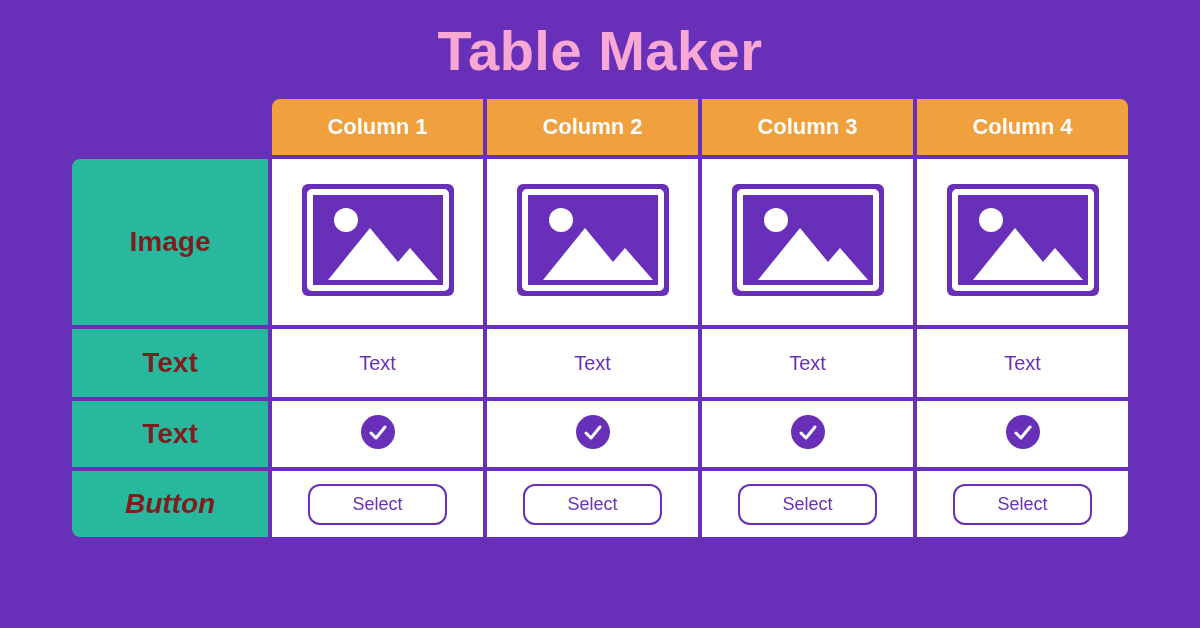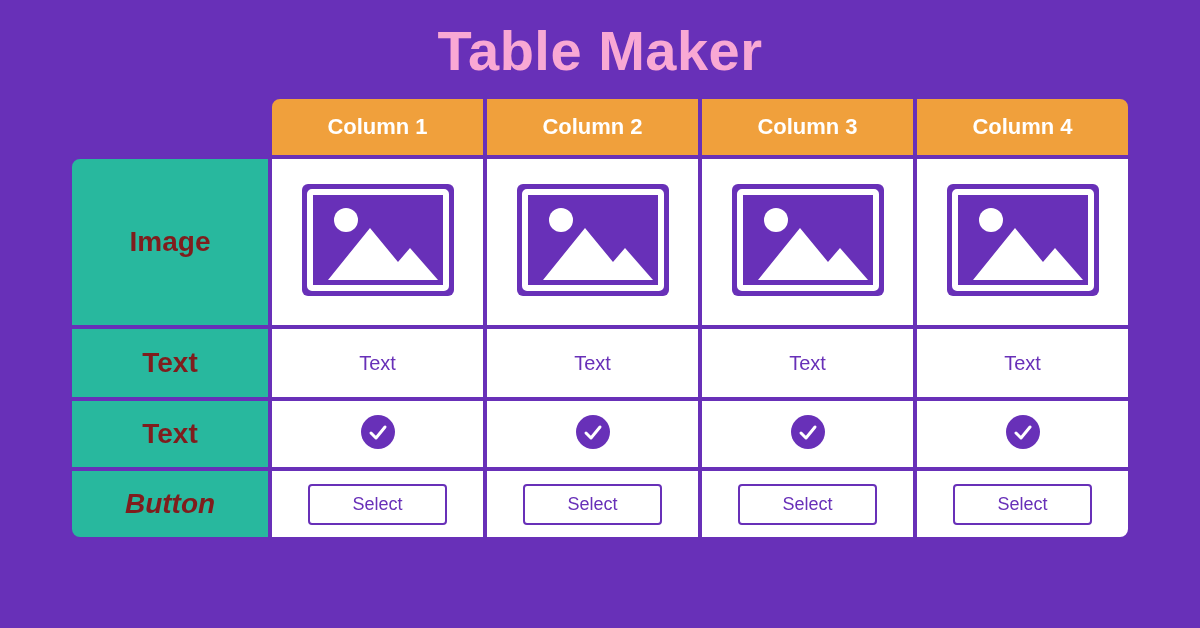--- a/index.html
+++ b/index.html
@@ -79,21 +79,21 @@
       height: 34px;
       display: inline-block;
     }
     .sel-btn {
       display: inline-block;
       border: 2px solid #6830B8;
       color: #6830B8;
       background: #FFFFFF;
       padding: 8px 42px;
       font-size: 18px;
-      border-radius: 4px;
+      border-radius: 12px;
       cursor: pointer;
     }
   </style>
 </head>
 <body>
 
 <div class="title">Table Maker</div>
 
 <div class="table-wrap">
 <table>

